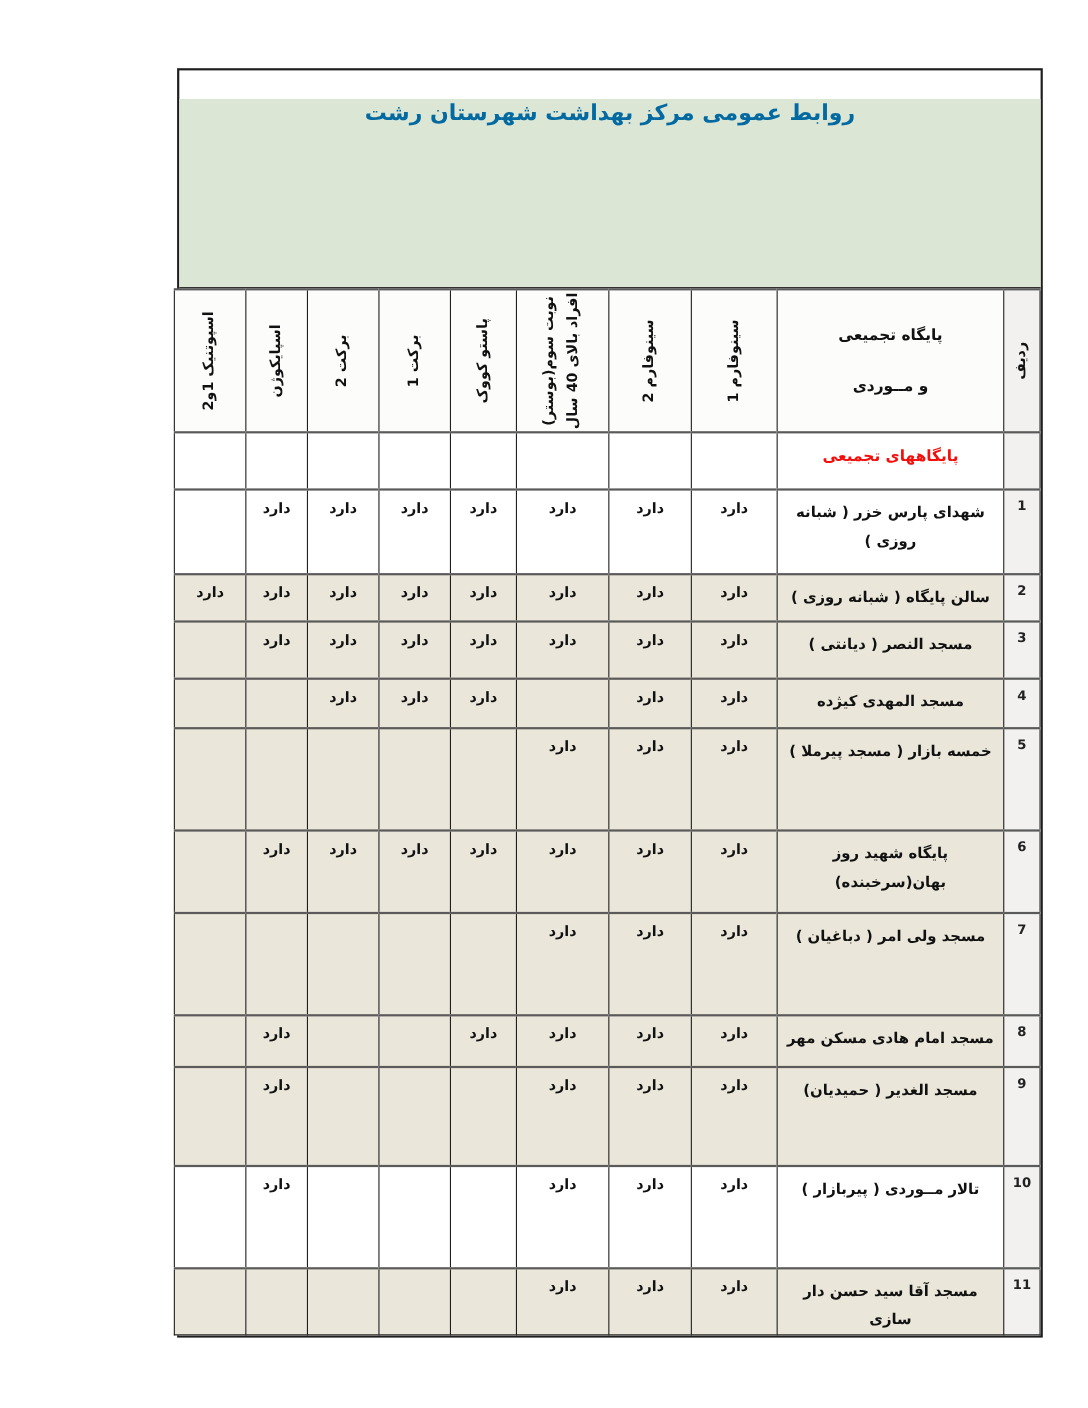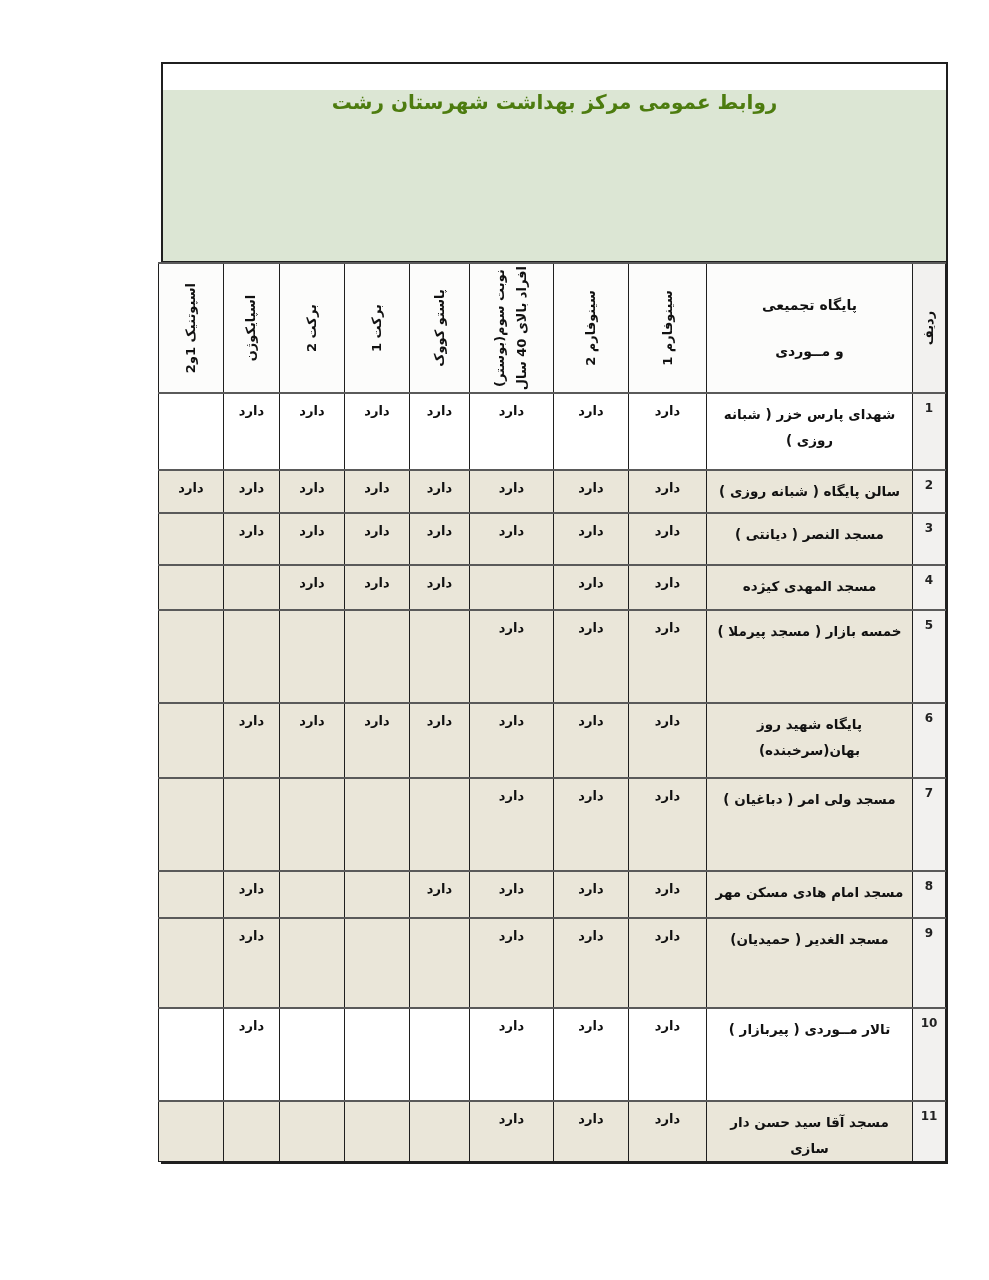--- a/index.html
+++ b/index.html
@@ -20,21 +20,21 @@
 
   
   .green-header {
     background: #dce6d4;
     height: 172px;
     border-bottom: 1px solid #1f1f1f;
     text-align: center;
   }
   .title-1 { color: #7b3a1e; font-size: 19px; font-weight: bold; padding-top: 15px; }
   .title-2 { color: #ea150b; font-size: 21px; font-weight: bold; margin-top: 36px; }
-  .title-3 { color: #4d7c0f; font-size: 20px; font-weight: bold; margin-top: 26px; }
+  .title-3 { color: #0369a1; font-size: 20px; font-weight: bold; margin-top: 26px; }
 
   table { border-collapse: collapse; width: 100%; table-layout: fixed; }
   th, td {
     border: 1px solid #1f1f1f;
     border-top: 2px solid #5a5a5a;
     padding: 0;
   }
   thead th { height: 130px; background: #fcfcfb; vertical-align: middle; overflow: visible; }
   thead th.radif-head { background: #f2f1ef; }
 
@@ -147,20 +147,32 @@
               </div>
           </th>
           <th>
             <div class="rot-box">
                 <span class="rot-text">اسپوتنیک 1و2</span>
               </div>
           </th>
         </tr>
       </thead>
       <tbody>
+          <tr style="height: 52px;">
+            <td class="radif-cell"></td>
+            <td class="name-cell section-label" style="background: rgb(255, 255, 255);">پایگاههای تجمیعی</td>
+            <td class="val-cell" style="background: rgb(255, 255, 255);"></td>
+            <td class="val-cell" style="background: rgb(255, 255, 255);"></td>
+            <td class="val-cell" style="background: rgb(255, 255, 255);"></td>
+            <td class="val-cell" style="background: rgb(255, 255, 255);"></td>
+            <td class="val-cell" style="background: rgb(255, 255, 255);"></td>
+            <td class="val-cell" style="background: rgb(255, 255, 255);"></td>
+            <td class="val-cell" style="background: rgb(255, 255, 255);"></td>
+            <td class="val-cell" style="background: rgb(255, 255, 255);"></td>
+          </tr>
           <tr style="height: 77px;">
             <td class="radif-cell">1</td>
             <td class="name-cell" style="background: rgb(255, 255, 255);">شهدای پارس خزر ( شبانه روزی )</td>
             <td class="val-cell" style="background: rgb(255, 255, 255);">دارد</td>
             <td class="val-cell" style="background: rgb(255, 255, 255);">دارد</td>
             <td class="val-cell" style="background: rgb(255, 255, 255);">دارد</td>
             <td class="val-cell" style="background: rgb(255, 255, 255);">دارد</td>
             <td class="val-cell" style="background: rgb(255, 255, 255);">دارد</td>
             <td class="val-cell" style="background: rgb(255, 255, 255);">دارد</td>
             <td class="val-cell" style="background: rgb(255, 255, 255);">دارد</td>

